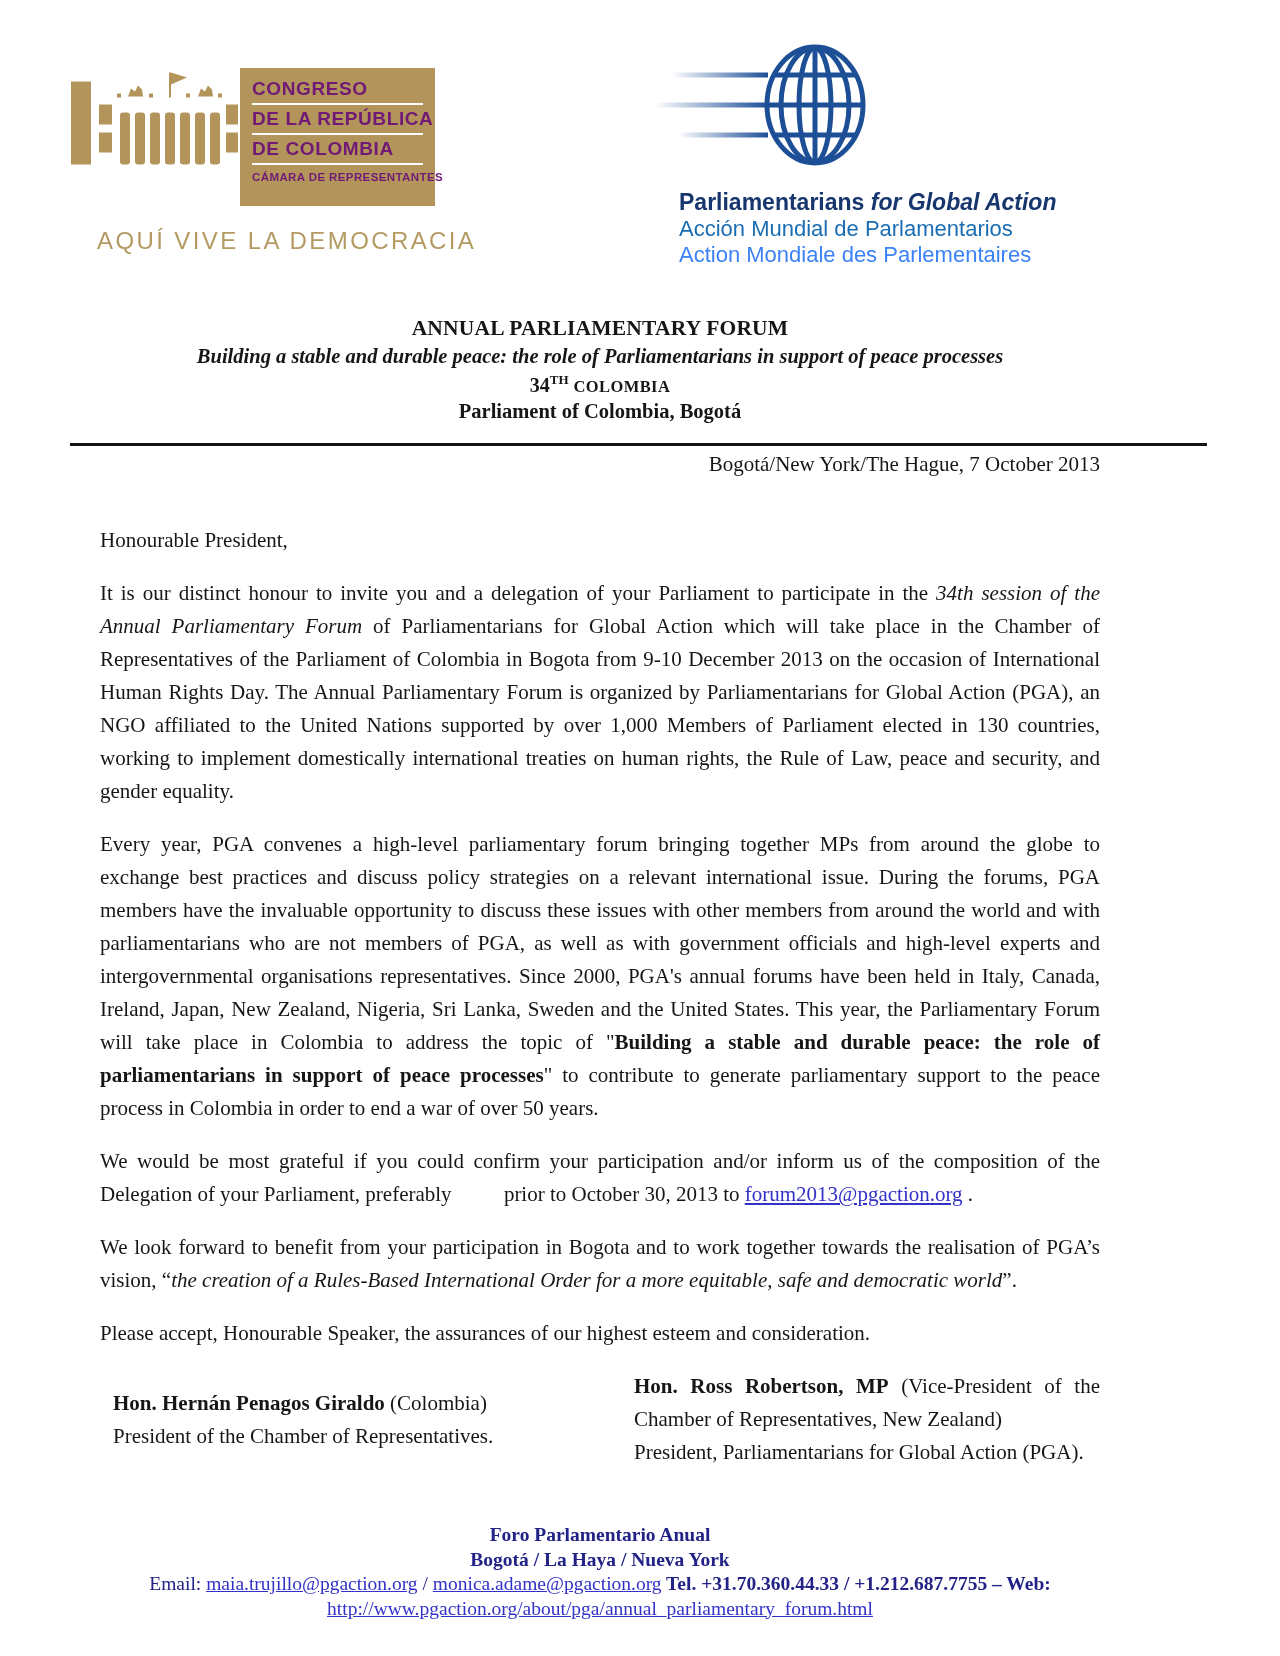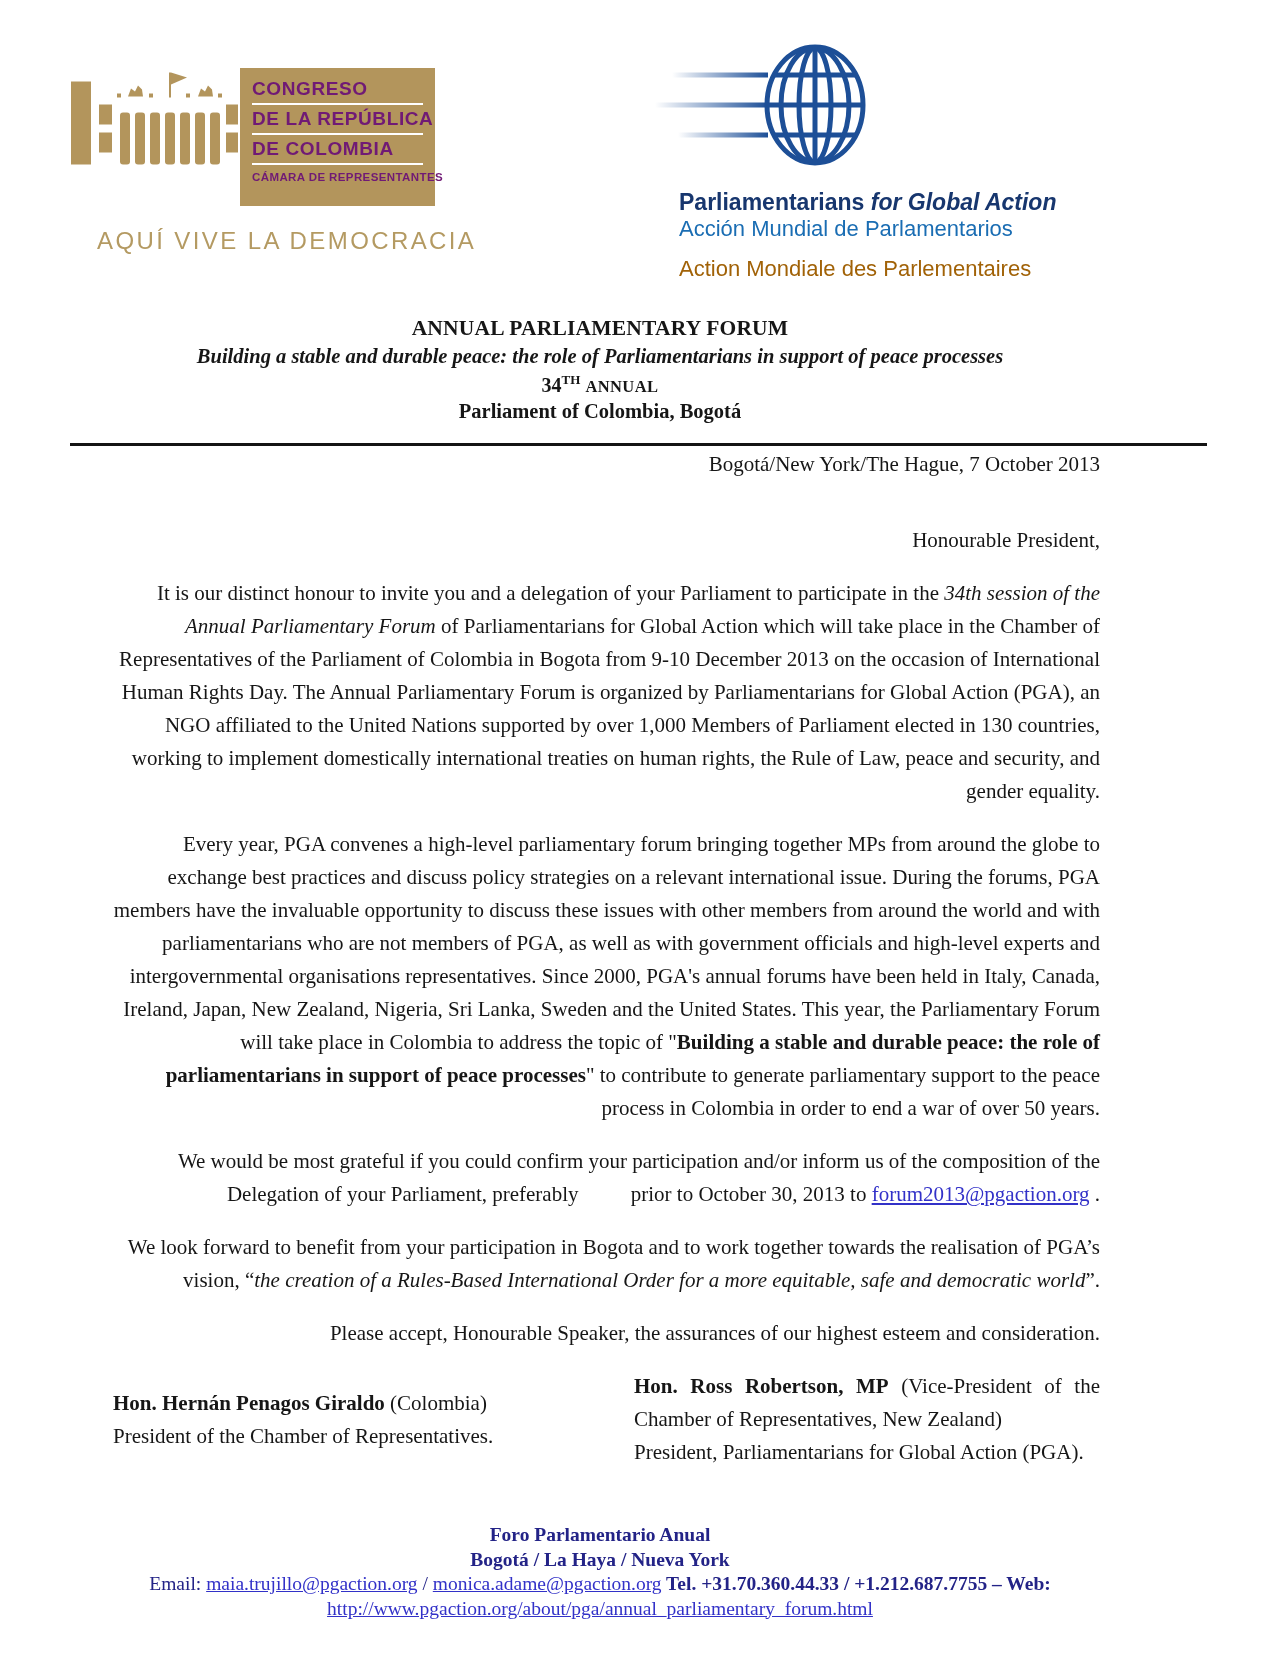--- a/index.html
+++ b/index.html
@@ -36,21 +36,21 @@
     font-size:24px;color:#b49a62;letter-spacing:2.4px;white-space:nowrap;
   }
 
   
   .pga-logo{position:absolute;left:655px;top:40px;display:flex;flex-direction:column;}
   .pga-globe svg{display:block;width:215px;height:130px;}
   .pga-text{margin:20px 0 0 24px;font-family:"Liberation Sans", sans-serif;white-space:nowrap;}
   .pga-l1{font-size:23px;font-weight:bold;color:#17366e;line-height:25px;}
   .pga-l1 .it{font-style:italic;}
   .pga-l2{font-size:22px;color:#1a6db3;line-height:25px;margin-top:1px;}
-  .pga-l3{font-size:22px;color:#a16207;line-height:25px;margin-top:15px;}
+  .pga-l3{font-size:22px;color:#3b82f6;line-height:25px;margin-top:1px;}
 
   
   .title-block{
     position:absolute;left:100px;width:1000px;top:316px;
     text-align:center;font-weight:bold;
   }
   .tb-title{font-size:21.5px;letter-spacing:.2px;}
   .tb-sub{font-size:20.5px;font-style:italic;margin-top:4px;}
   .tb-session{font-size:20px;margin-top:4px;}
   .tb-session sup{font-size:13px;vertical-align:super;}
@@ -66,21 +66,21 @@
   .dateline{
     position:absolute;left:100px;width:1000px;top:452px;
     text-align:right;font-size:21px;
   }
 
   
   .letter{
     position:absolute;left:100px;width:1000px;top:524px;
     font-size:21px;line-height:33px;text-align:justify;
   }
-  .letter p{margin:0 0 20px 0;text-align:right;}
+  .letter p{margin:0 0 20px 0;}
   .salutation{text-align:left;}
   .it{font-style:italic;}
   .bd{font-weight:bold;}
   .ul{margin-left:47px;}
   a.link,.link{color:#3231c8;text-decoration:underline;cursor:pointer;}
 
   .sig-row{display:flex;justify-content:space-between;margin:10px 0 0 13px;align-items:center;}
   .sig-left{width:400px;text-align:left;}
   .sig-right{width:466px;text-align:justify;}
 
@@ -161,21 +161,21 @@
     <div class="pga-text">
       <div class="pga-l1"><span>Parliamentarians </span><span class="it">for Global Action</span></div>
       <div class="pga-l2">Acción Mundial de Parlamentarios</div>
       <div class="pga-l3">Action Mondiale des Parlementaires</div>
     </div>
   </div>
 
   <div class="title-block">
     <div class="tb-title">ANNUAL PARLIAMENTARY FORUM</div>
     <div class="tb-sub">Building a stable and durable peace: the role of Parliamentarians in support of peace processes</div>
-    <div class="tb-session"><span>34</span><sup>TH</sup><span class="word">ANNUAL</span></div>
+    <div class="tb-session"><span>34</span><sup>TH</sup><span class="word">COLOMBIA</span></div>
     <div class="tb-venue">Parliament of Colombia, Bogotá</div>
   </div>
 
   <hr class="rule">
 
   <div class="dateline">Bogotá/New York/The Hague, 7 October 2013</div>
 
   <div class="letter">
     <p class="salutation">Honourable President,</p>
 

